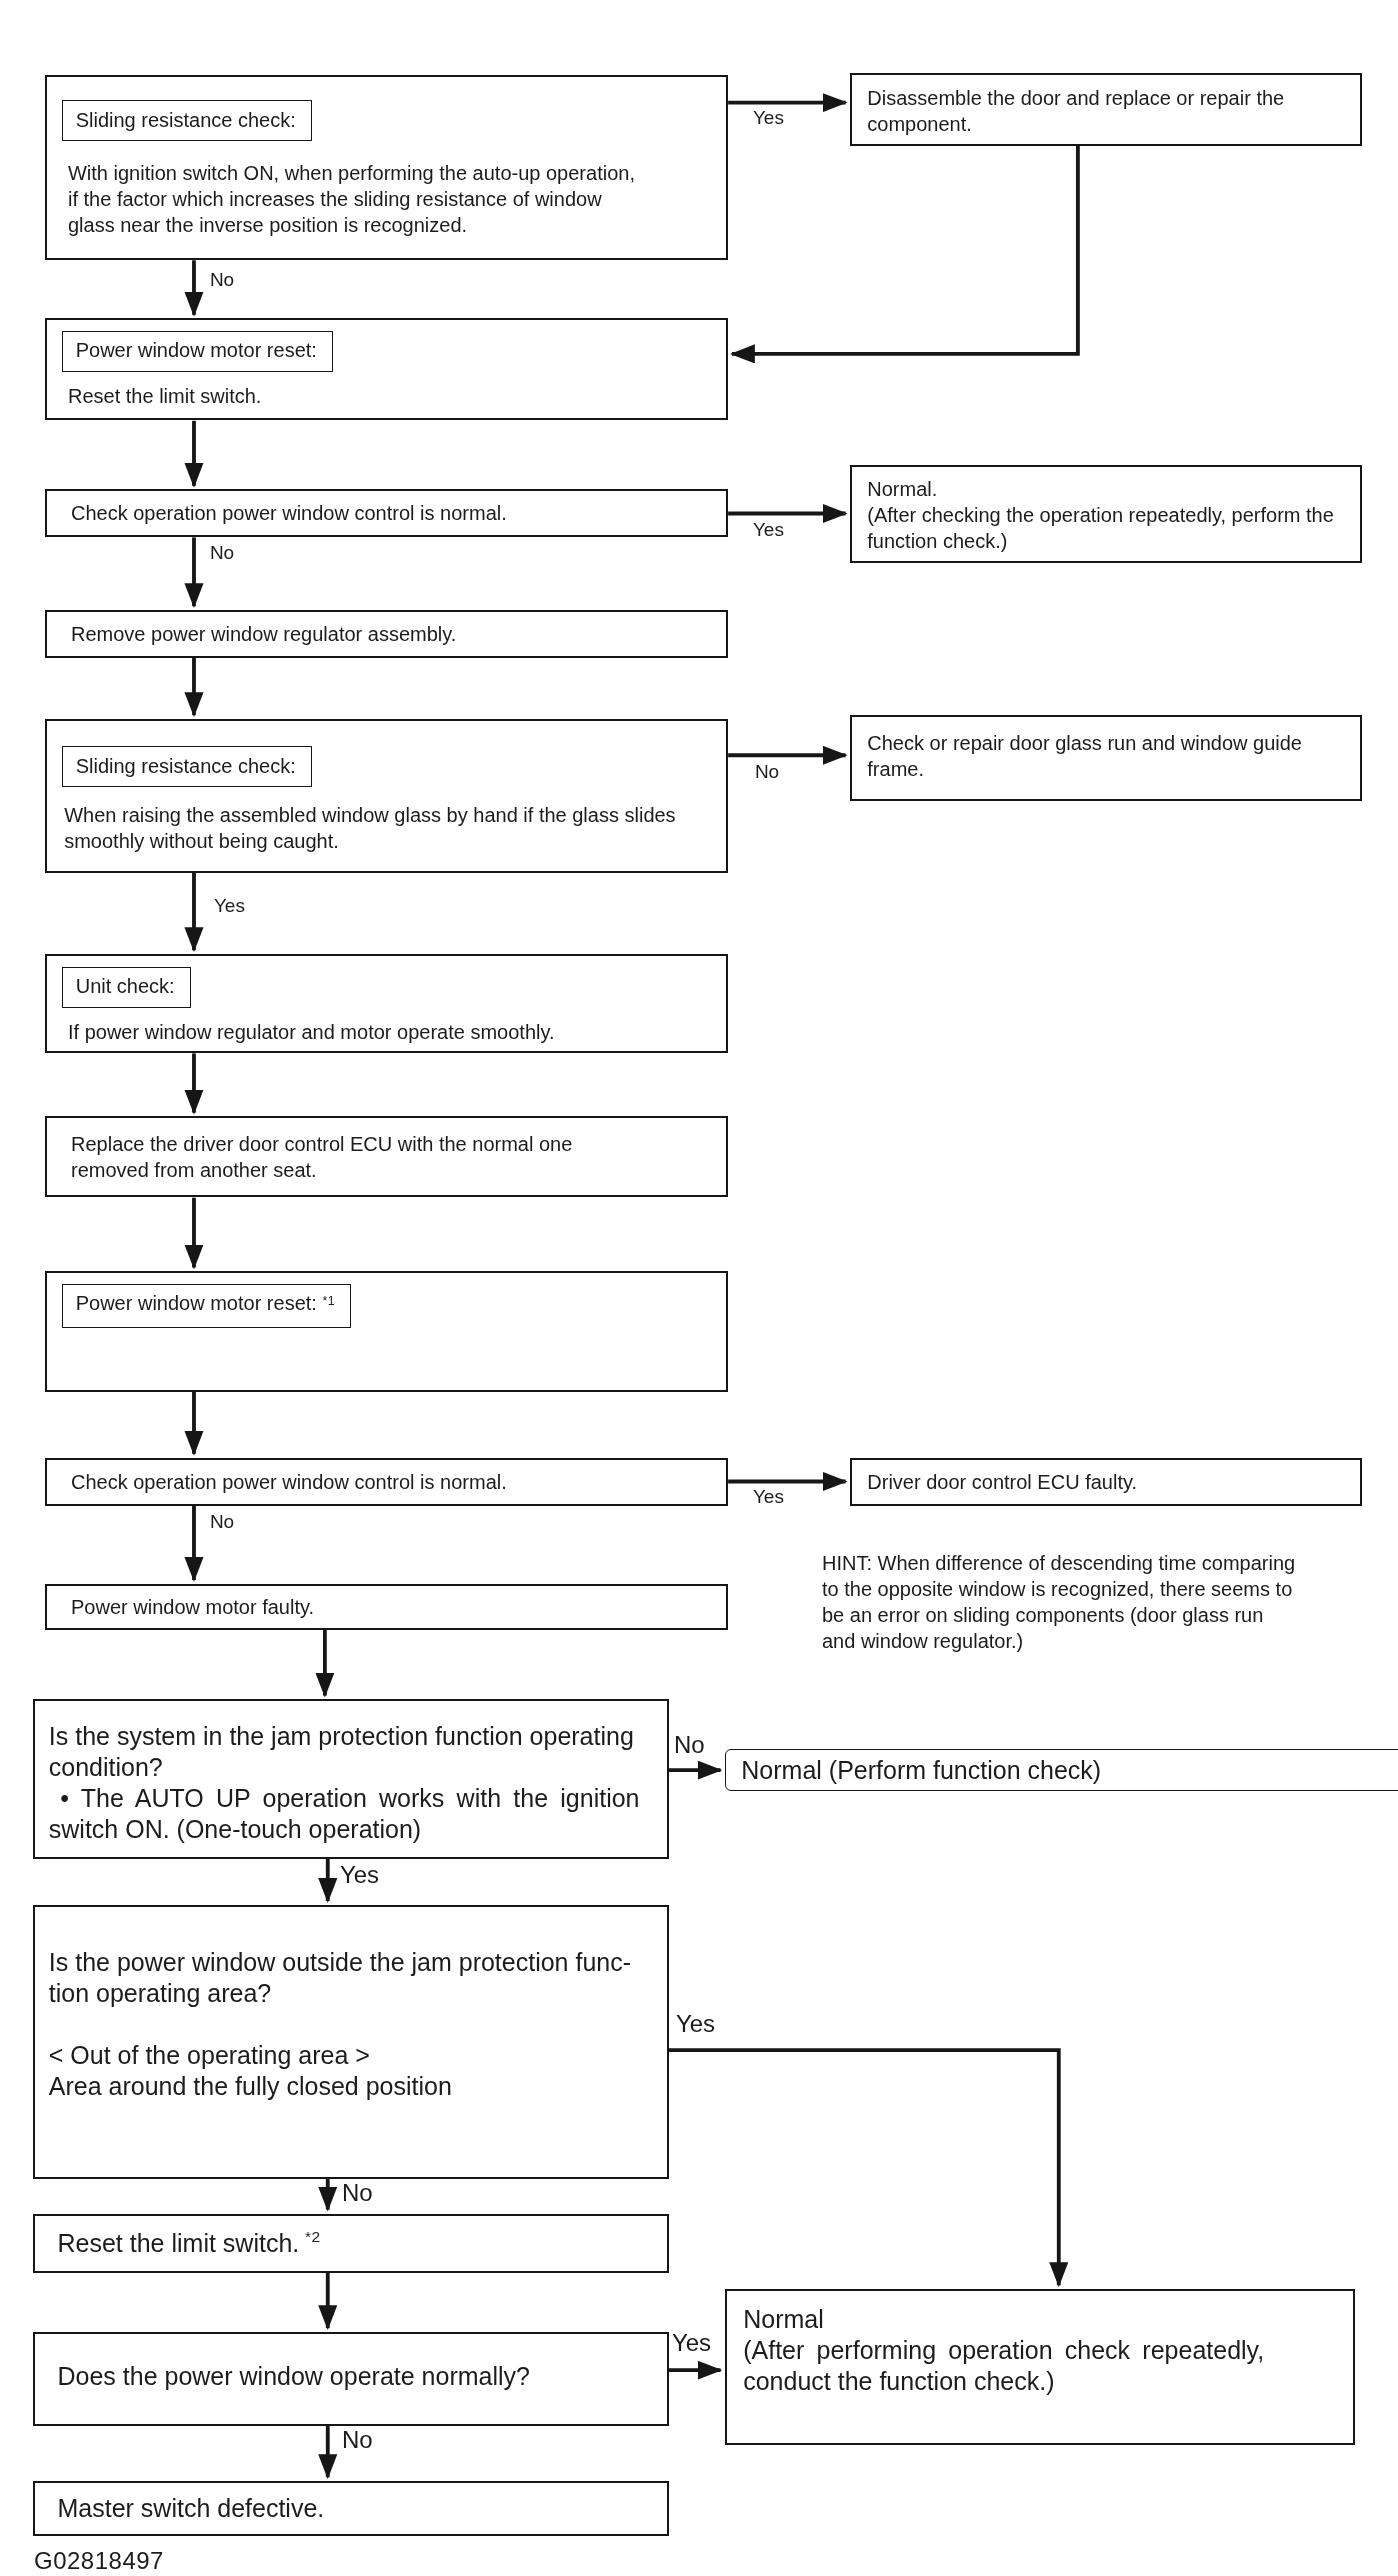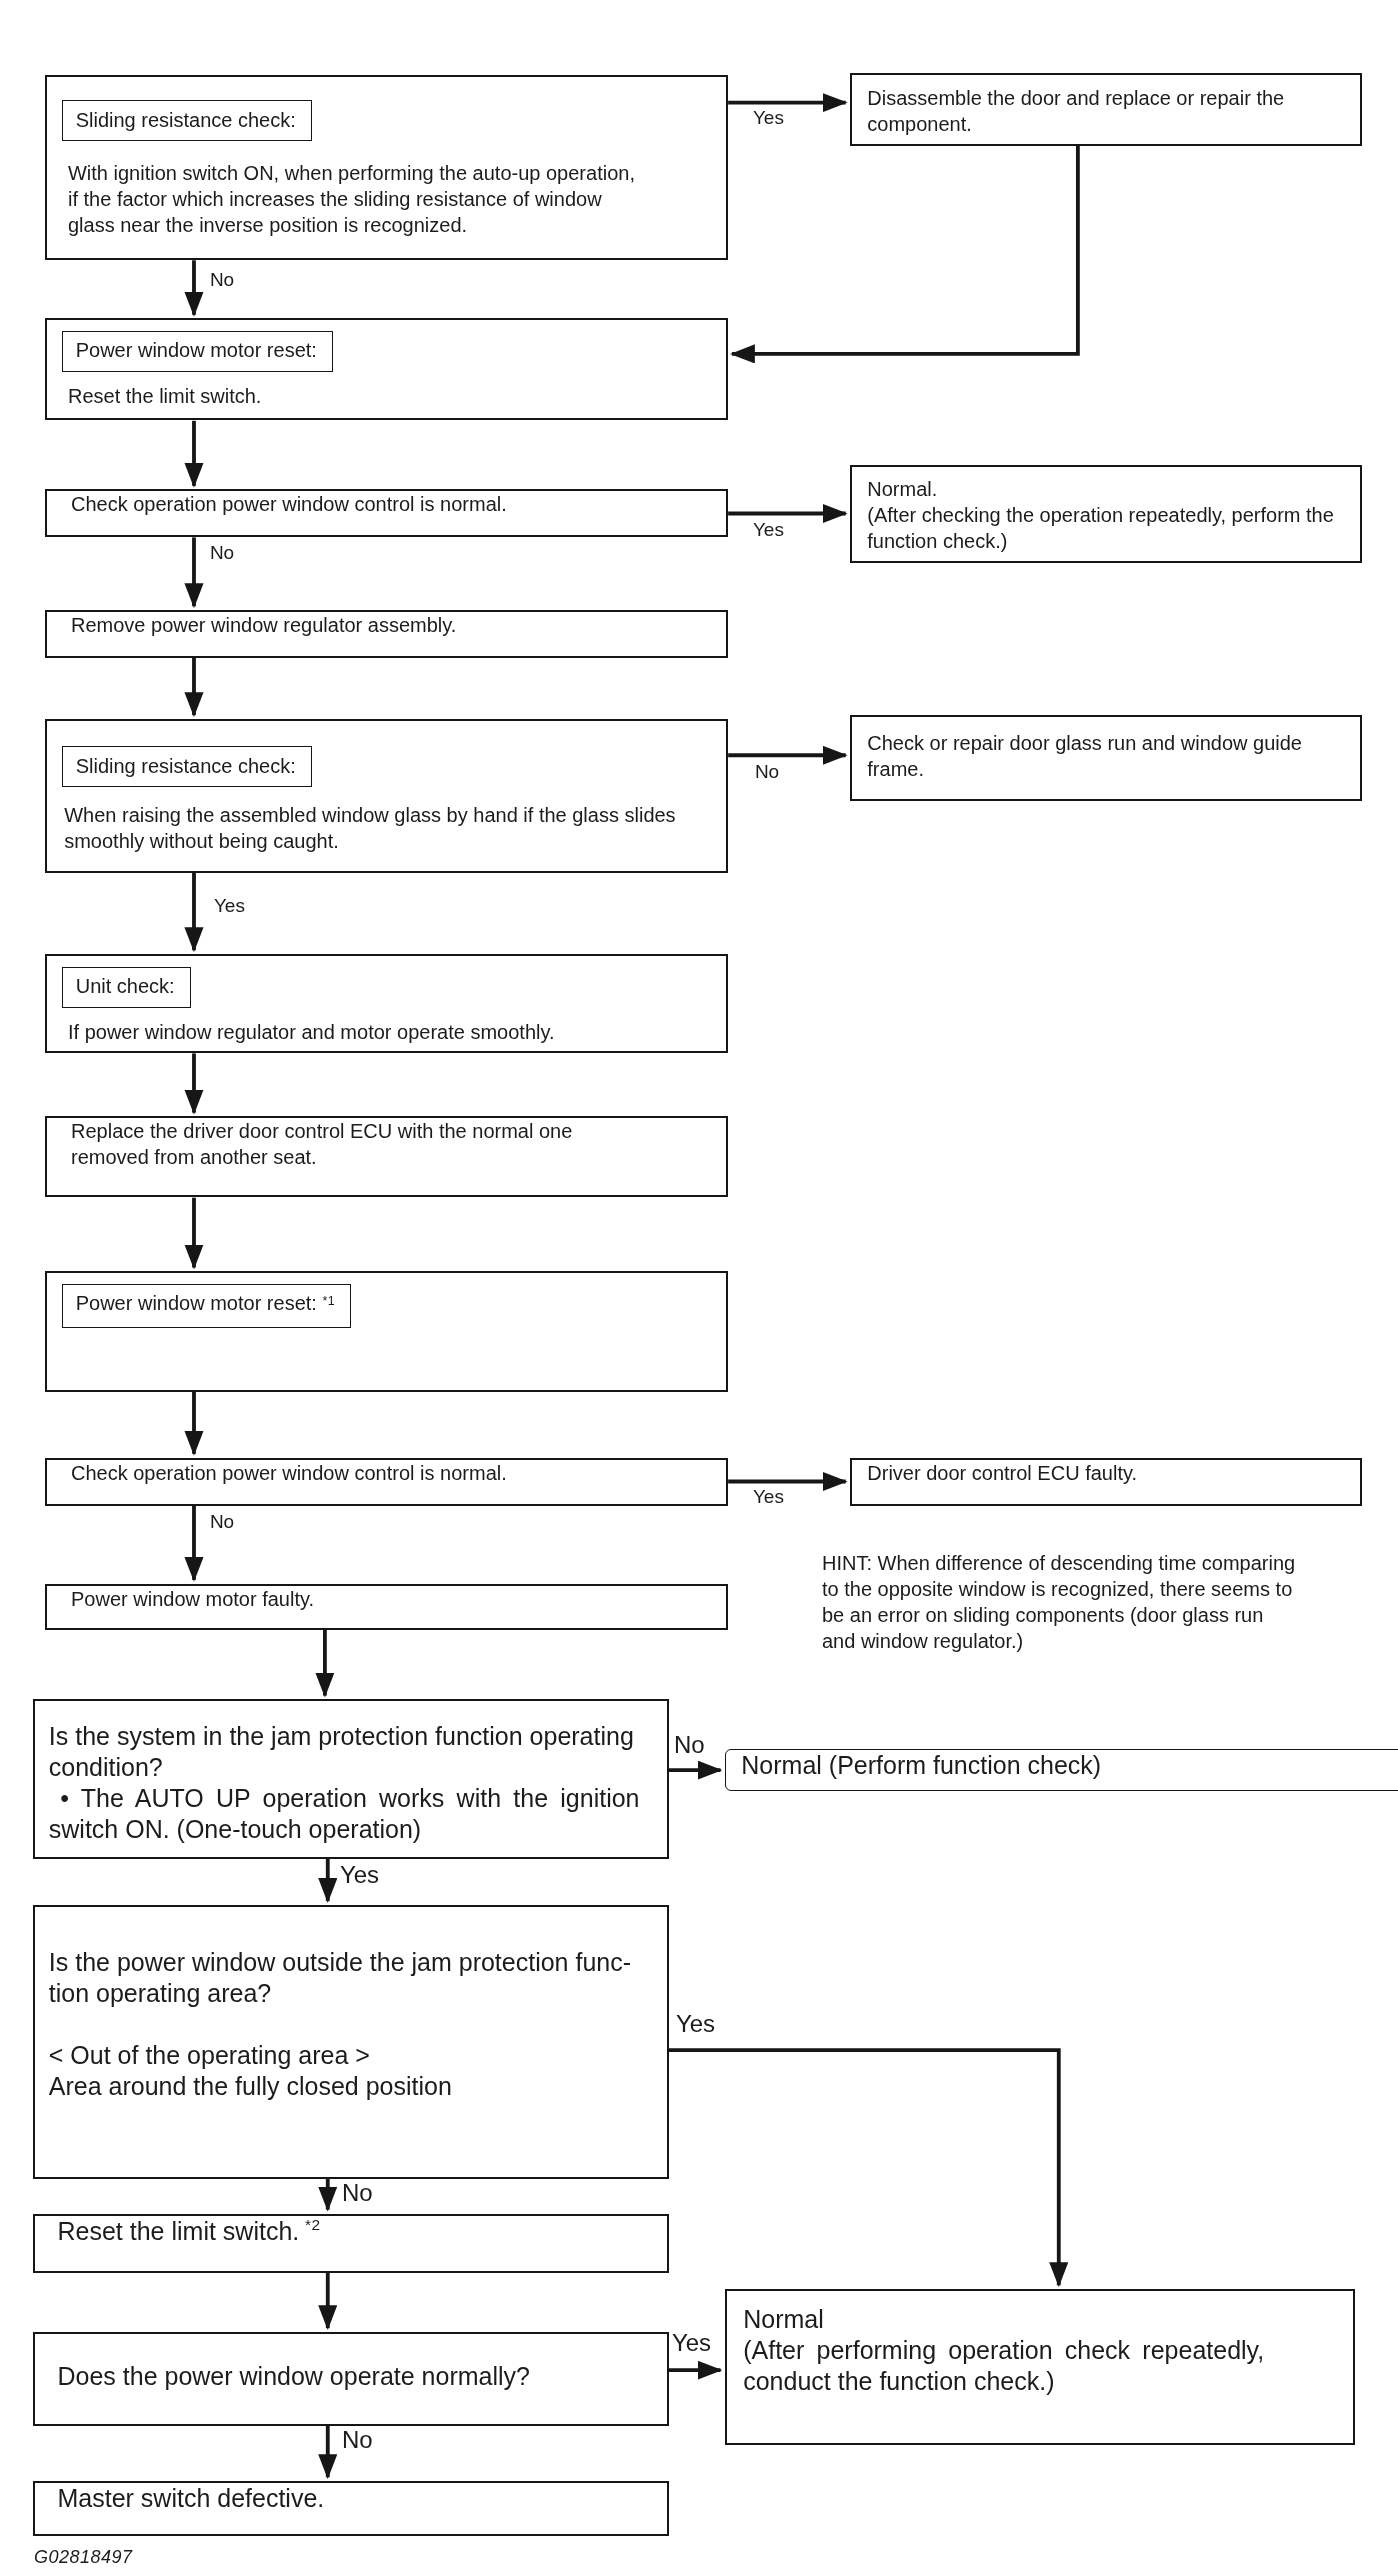--- a/index.html
+++ b/index.html
@@ -13,33 +13,33 @@
     position:absolute;background:#fff;border:2.9px solid #161616;
     box-sizing:border-box;font-size:20px;line-height:26px;
   }
   .node.lower{font-size:25px;line-height:31px;}
   .keybox{
     display:inline-block;border:1.9px solid #161616;padding:7.6px 15.3px 8.6px 12.4px;
     font-size:20px;line-height:23px;background:#fff;
   }
   .pre{white-space:pre-line;}
   .body-block{margin:0;}
-  .vcenter{display:flex;}
+  .vcenter{display:flex;align-items:center;}
   .label{
     position:absolute;font-size:19px;line-height:21px;color:#1c1c1c;
     background:#fff;padding:0 1.9px;
   }
   .label.lower{font-size:24px;}
   .hint{
     position:absolute;font-size:20px;line-height:26px;white-space:pre-line;
   }
   .sup{font-size:0.62em;position:relative;top:-0.45em;letter-spacing:0.5px;}
   .justify-wide{word-spacing:5.3px;}
   .bullet-indent{padding-left:11.5px;}
-  .figcode{position:absolute;font-size:18px;letter-spacing:0.5px;font-style:italic;}
+  .figcode{position:absolute;font-size:24px;letter-spacing:0.5px;}
 </style>
 </head>
 <body>
 
 <div class="canvas">
 
   <svg class="wires" viewBox="0 0 1463 2695" width="1398" height="2576">
     <defs>
       <marker id="arr" markerUnits="userSpaceOnUse" markerWidth="26" markerHeight="20" refX="24" refY="10" orient="auto">
         <path d="M0,0 L26,10 L0,20 Z" fill="#161616"></path>

